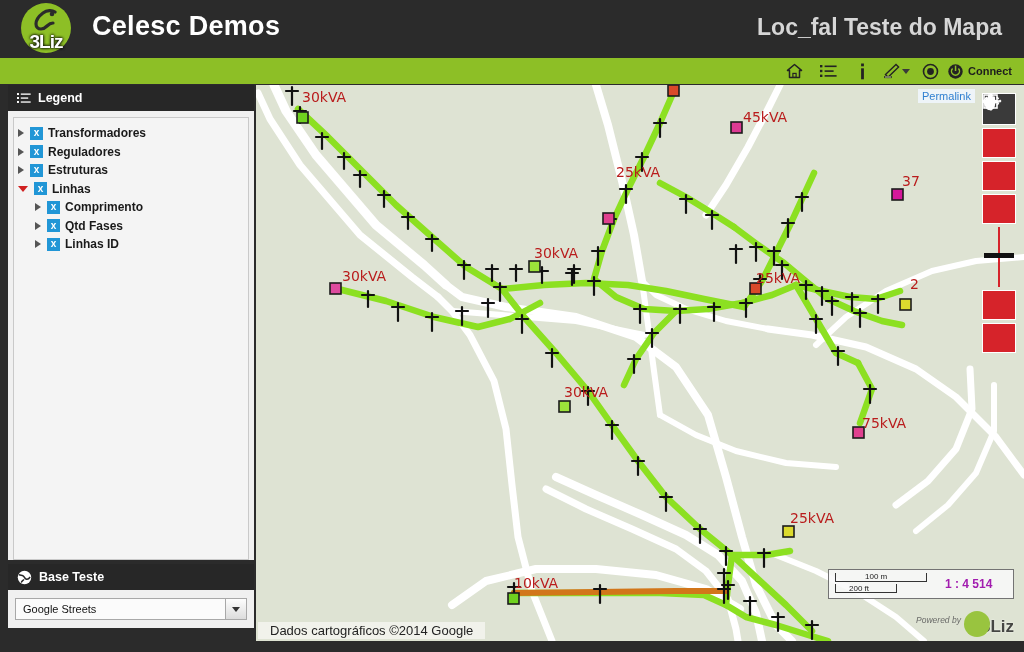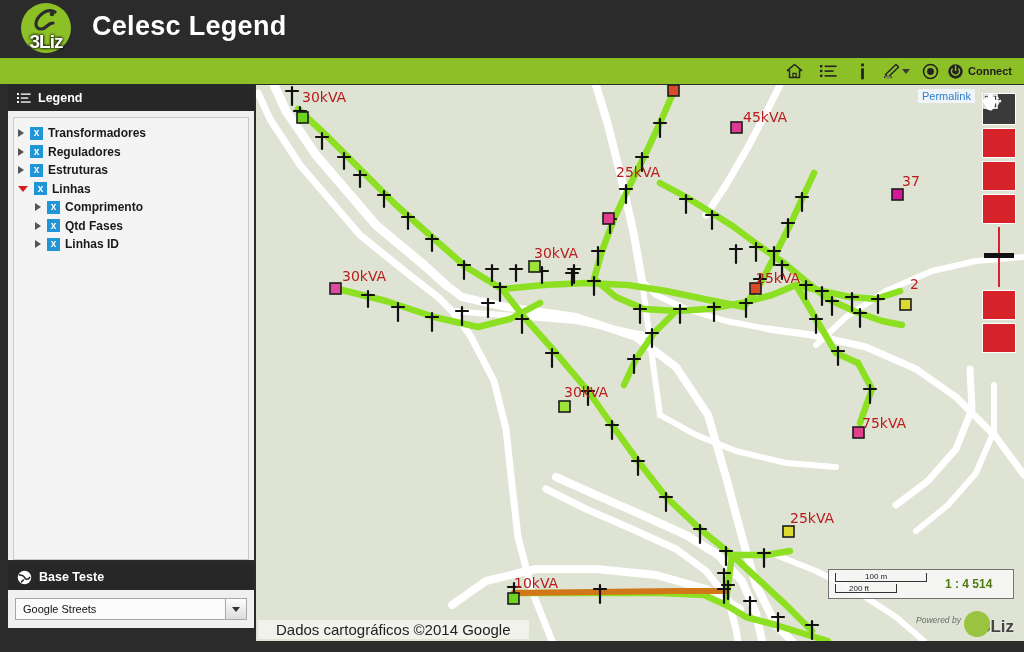--- a/index.html
+++ b/index.html
@@ -60,21 +60,21 @@
 
   
   #map{position:absolute;left:256px;top:85px;width:768px;height:556px;
       background:#dee3d3;overflow:hidden;}
   #map svg{position:absolute;left:0;top:0;}
   .mlabel{position:absolute;font-size:14px;color:#b91c1c;white-space:nowrap;
       font-family:"DejaVu Sans",sans-serif;}
   #permalink{position:absolute;left:662px;top:4px;background:#eef4f8;color:#2f7fd0;
       font-size:11px;padding:1px 4px;cursor:pointer;}
   #attrib{position:absolute;left:2px;bottom:2px;background:rgba(245,245,240,.82);
-      color:#222;font-size:15px;padding:1px 18px;}
+      color:#222;font-size:13px;padding:1px 12px;}
 
   
   #ctrls{position:absolute;right:8px;top:8px;width:34px;}
   .mbtn{width:34px;height:30px;margin-bottom:3px;display:flex;align-items:center;
       justify-content:center;cursor:pointer;border:1px solid #fff;box-sizing:border-box;}
   .mbtn.dark{background:#3a3a3a;height:32px;}
   .mbtn.red{background:#d6232a;}
   #zslider{width:34px;height:60px;position:relative;margin-bottom:3px;}
   #zslider .track{position:absolute;left:16px;top:0;width:2px;height:60px;background:#d6232a;}
   #zslider .thumb{position:absolute;left:2px;top:26px;width:30px;height:5px;background:#111;
@@ -83,21 +83,21 @@
   
   #scalebox{position:absolute;right:10px;bottom:42px;width:186px;height:30px;
       background:rgba(248,248,248,.88);border:1px solid #737373;box-sizing:border-box;
       display:flex;align-items:center;}
   #scalebar{position:relative;width:96px;height:24px;margin-left:6px;}
   #scalebar .bartop,#scalebar .barbot{position:absolute;left:0;height:9px;
       border:1px solid #333;border-bottom:none;box-sizing:border-box;}
   #scalebar .bartop{top:1px;width:92px;border-bottom:1px solid #333;border-top:none;}
   #scalebar .barbot{top:12px;width:62px;border-top:none;border-bottom:1px solid #333;}
   #scalebar span{position:absolute;font-size:8px;color:#222;font-family:"Liberation Sans",sans-serif;}
-  #scaletxt{font-size:12px;color:#4d7c0f;margin-left:14px;font-weight:bold;}
+  #scaletxt{font-size:12px;color:#a21caf;margin-left:14px;font-weight:bold;}
   #poweredby{position:absolute;right:10px;bottom:4px;display:flex;align-items:flex-end;gap:3px;
       opacity:.85;}
   #poweredby .pb{font-size:8.5px;color:#555;margin-bottom:12px;font-style:italic;}
   #poweredby .pdisc{width:26px;height:26px;border-radius:50%;background:#8dbf26;position:relative;}
   #poweredby .p3liz{font-size:17px;font-weight:bold;color:#2b2b2b;margin-left:-12px;
       text-shadow:0 0 2px #fff;}
 </style>
 </head>
 <body>
 
@@ -105,21 +105,22 @@
 
   <div id="header">
     <div id="logo">
       <div class="disc"></div>
       <svg class="gecko" viewBox="0 0 28 26">
         <path d="M24 3c-3-2-8-2-12 1C8 7 5 11 5 15c0 3 2 5 5 5 2 0 4-1 6-3 2-2 4-3 6-3" fill="none" stroke="#2b2b2b" stroke-width="3.2" stroke-linecap="round"></path>
         <circle cx="21" cy="5" r="2.3" fill="#2b2b2b"></circle>
       </svg>
       <div class="lbl">3Liz</div>
     </div>
-    <div id="apptitle">Celesc Legend</div>
+    <div id="apptitle">Celesc Demos</div>
+    <div id="maptitle">Loc_fal Teste do Mapa</div>
   </div>
 
   <div id="toolbar">
     <div id="tools">
 
       <div class="tbtn" title="Home">
         <svg width="17" height="16" viewBox="0 0 17 16">
           <path d="M8.5 1.5 1.5 7.4h2v7h10v-7h2z" fill="none" stroke="#232323" stroke-width="1.5" stroke-linejoin="round"></path>
           <rect x="6.9" y="10.4" width="3.2" height="4" fill="none" stroke="#232323" stroke-width="1.2"></rect>
         </svg>

